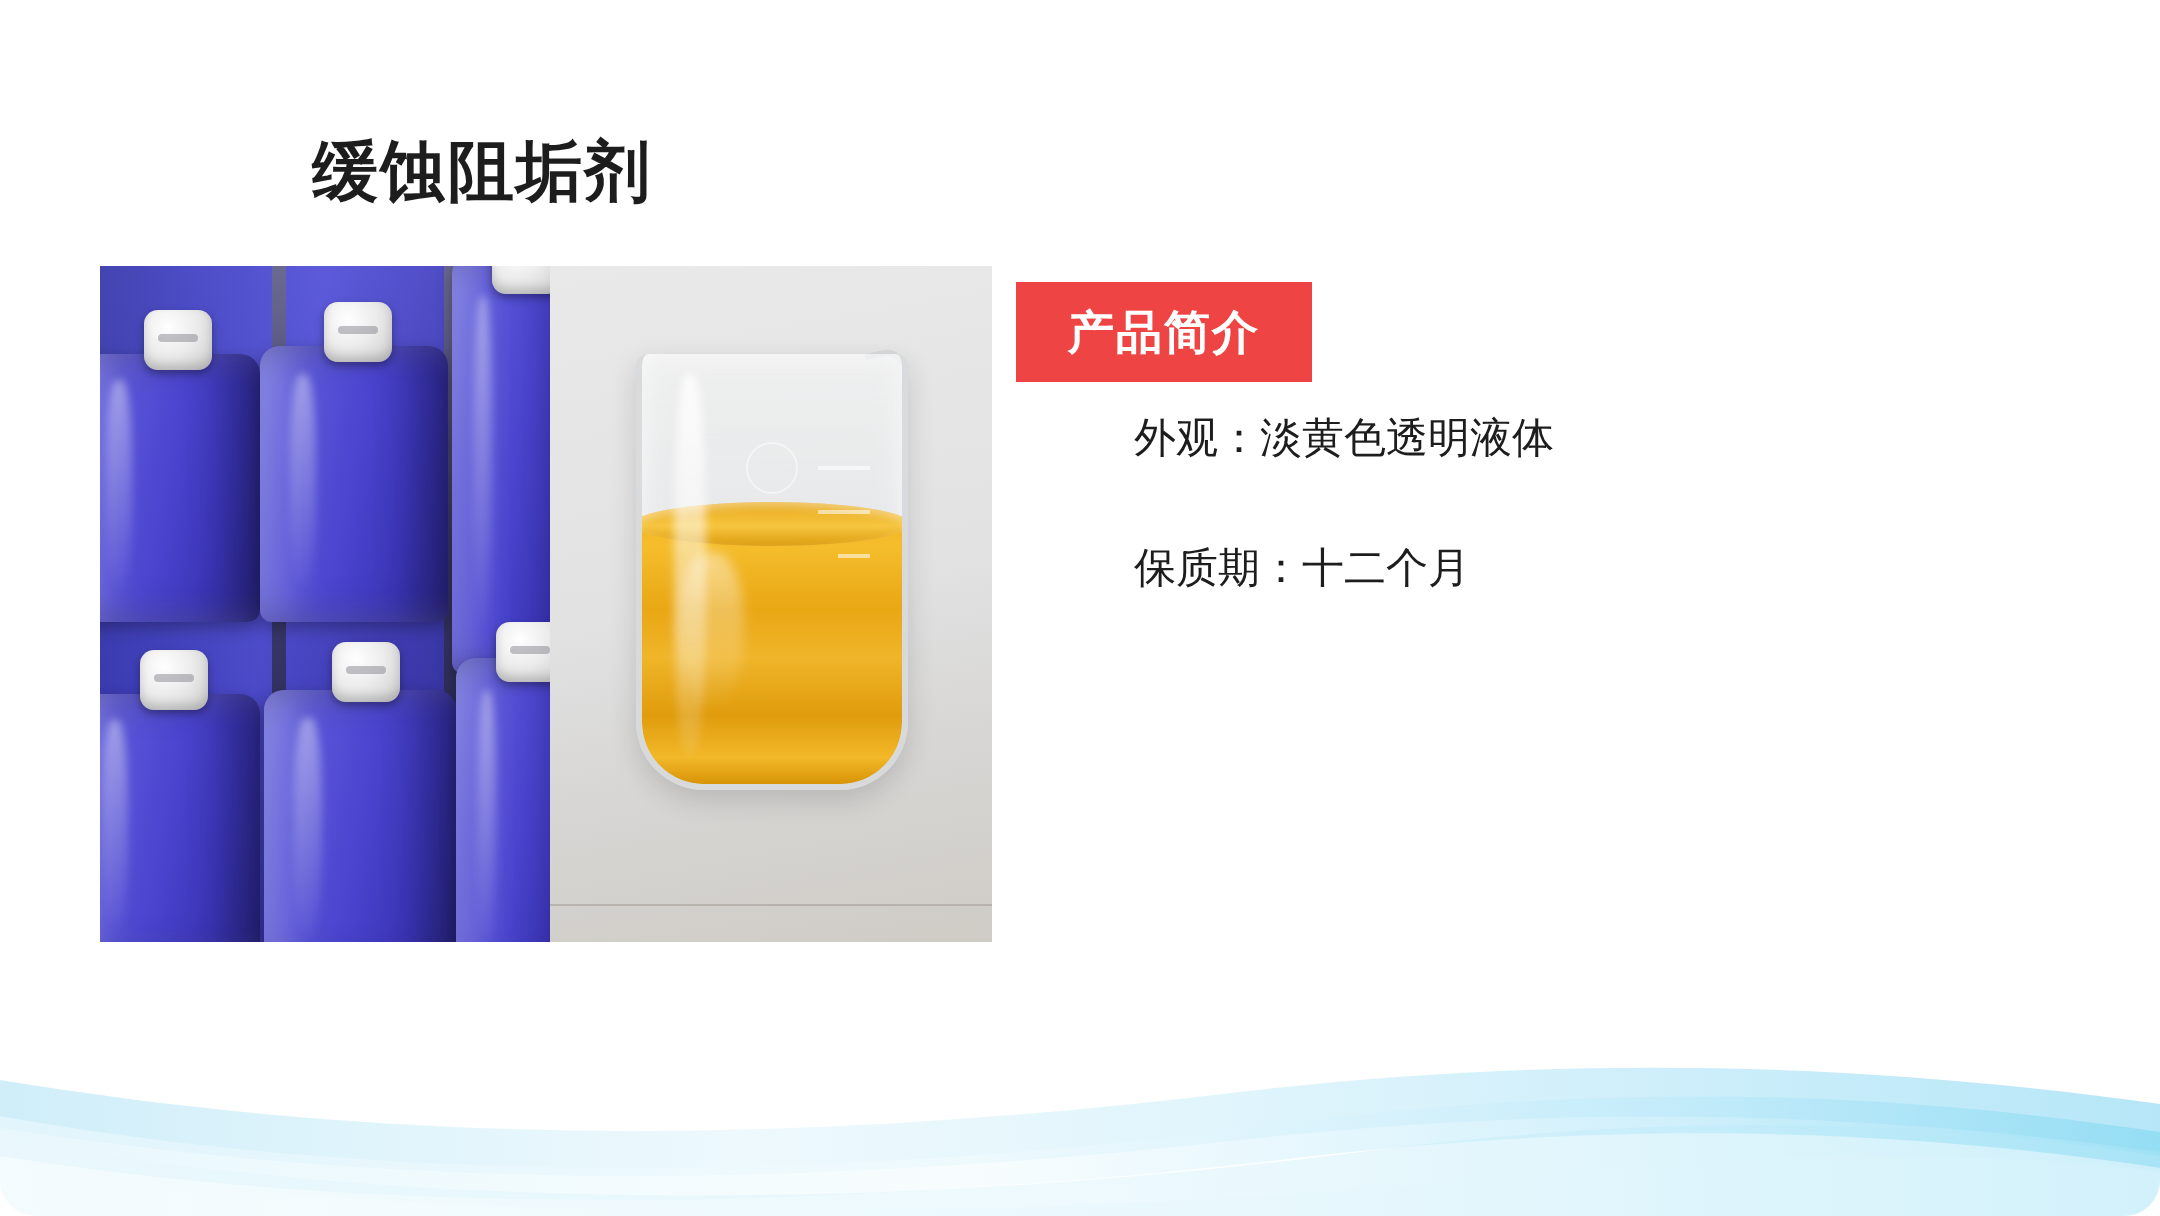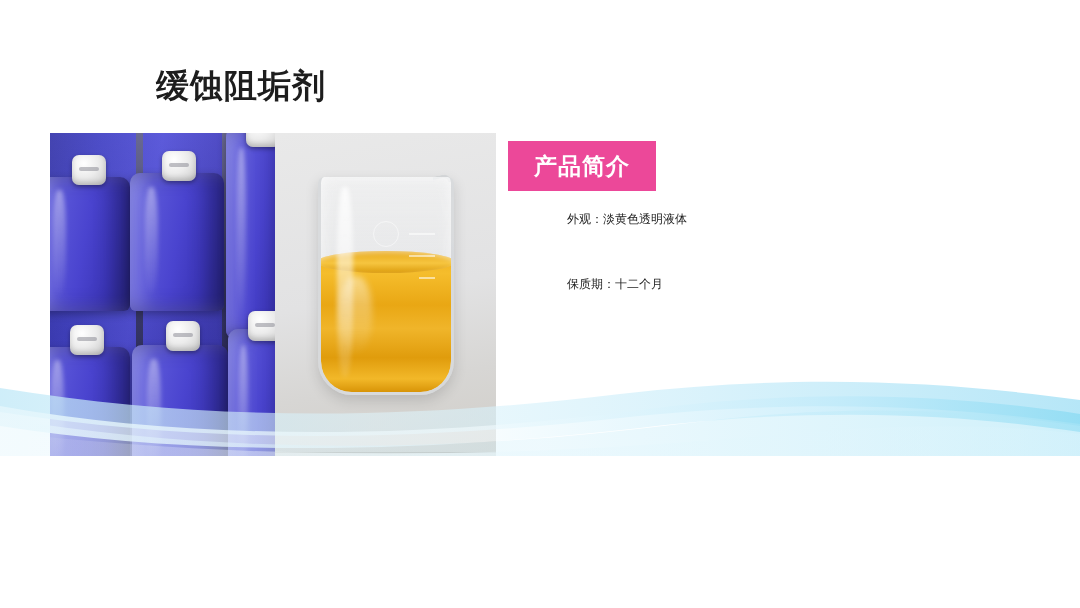--- a/index.html
+++ b/index.html
@@ -8,23 +8,24 @@
     width: 1080px;
     height: 608px;
     overflow: hidden;
     background: #ffffff;
     font-family: "Liberation Sans", "DejaVu Sans", sans-serif;
   }
 
   #slide {
     position: relative;
     width: 1080px;
-    height: 456px;
+    height: 608px;
     background: #ffffff;
     overflow: hidden;
+    border-radius: 18px;
   }
 
   
   #slide-title {
     position: absolute;
     left: 156px;
     top: 64px;
     font-size: 33px;
     font-weight: bold;
     color: #1d1d1d;
@@ -205,42 +206,42 @@
     z-index: 5;
   }
 
   
   #section-banner {
     position: absolute;
     left: 508px;
     top: 141px;
     width: 148px;
     height: 50px;
-    background: #ec4899;
+    background: #ef4444;
     display: flex;
     align-items: center;
     justify-content: center;
   }
   #section-banner-label {
     font-size: 23px;
     font-weight: bold;
     color: #ffffff;
     letter-spacing: 1px;
     white-space: nowrap;
   }
 
   
   #spec-list {
     position: absolute;
     left: 543px;
     top: 203px;
     width: 415px;
   }
   .spec-item {
-    font-size: 12px;
+    font-size: 21px;
     color: #1d1d1d;
     line-height: 33px;
     text-indent: 24px;
     margin-bottom: 14px;
     text-align: justify;
     text-justify: inter-ideograph;
   }
   .spec-item:last-child { margin-bottom: 0; margin-top: 32px; }
 
   

